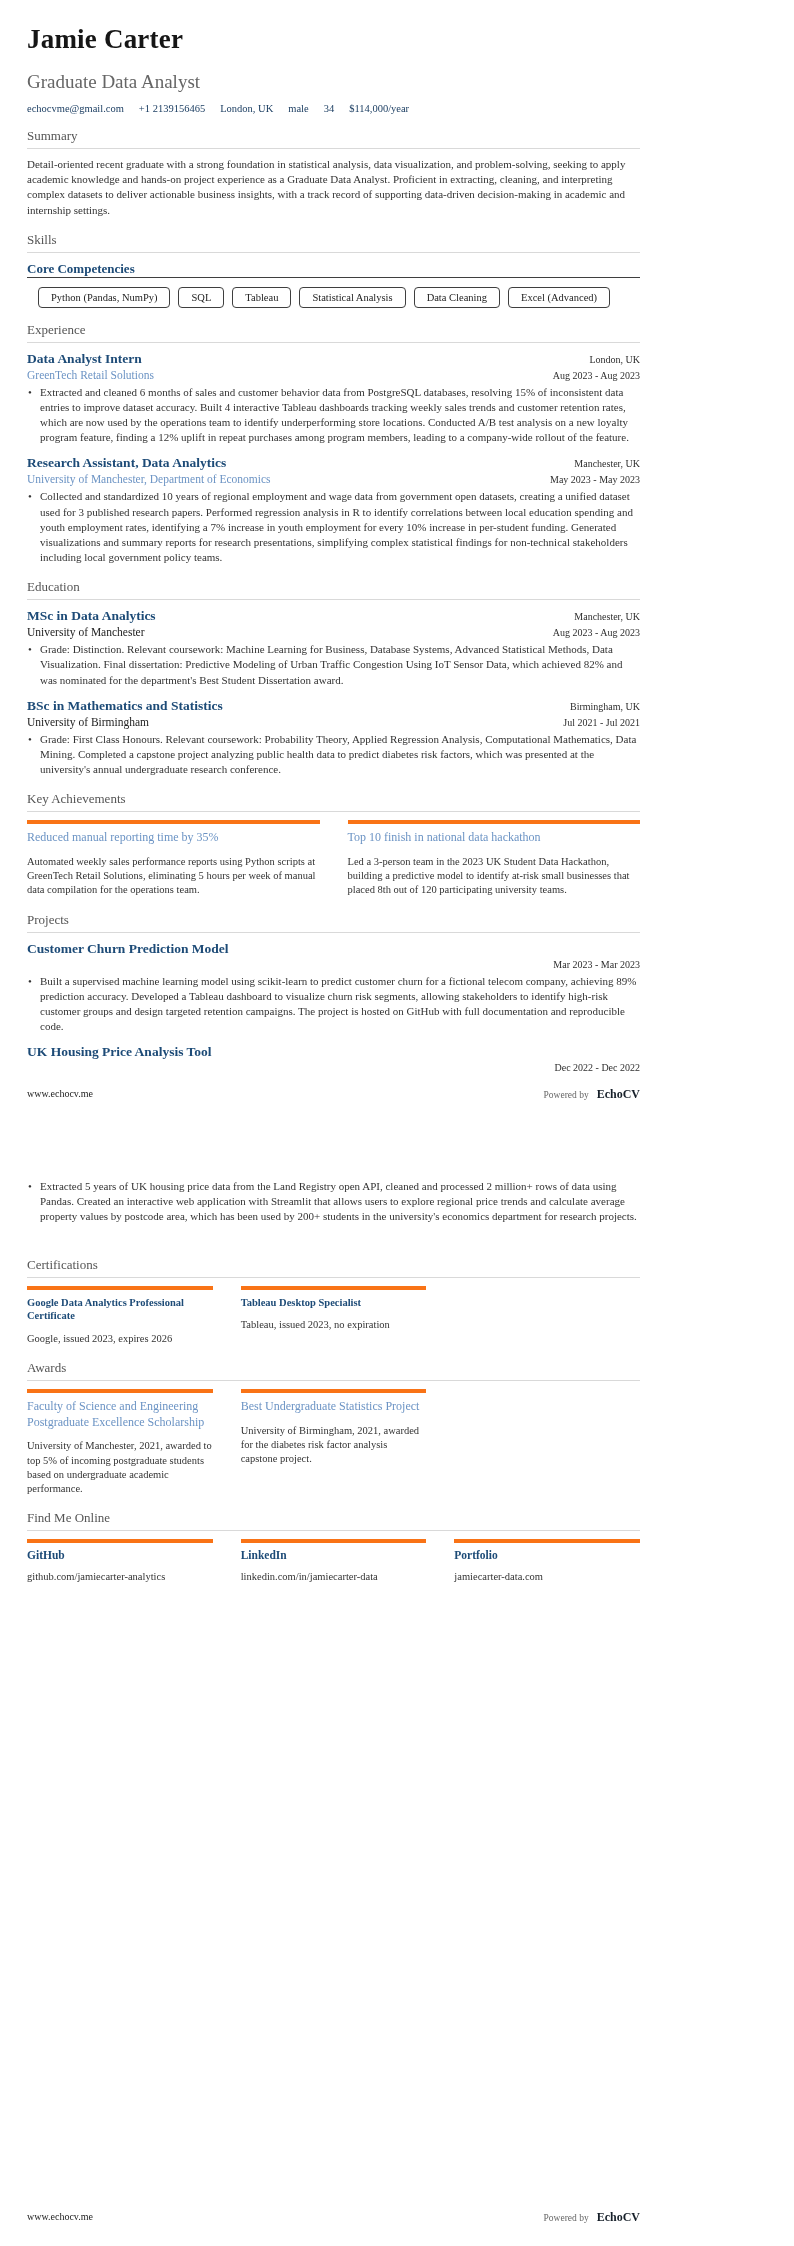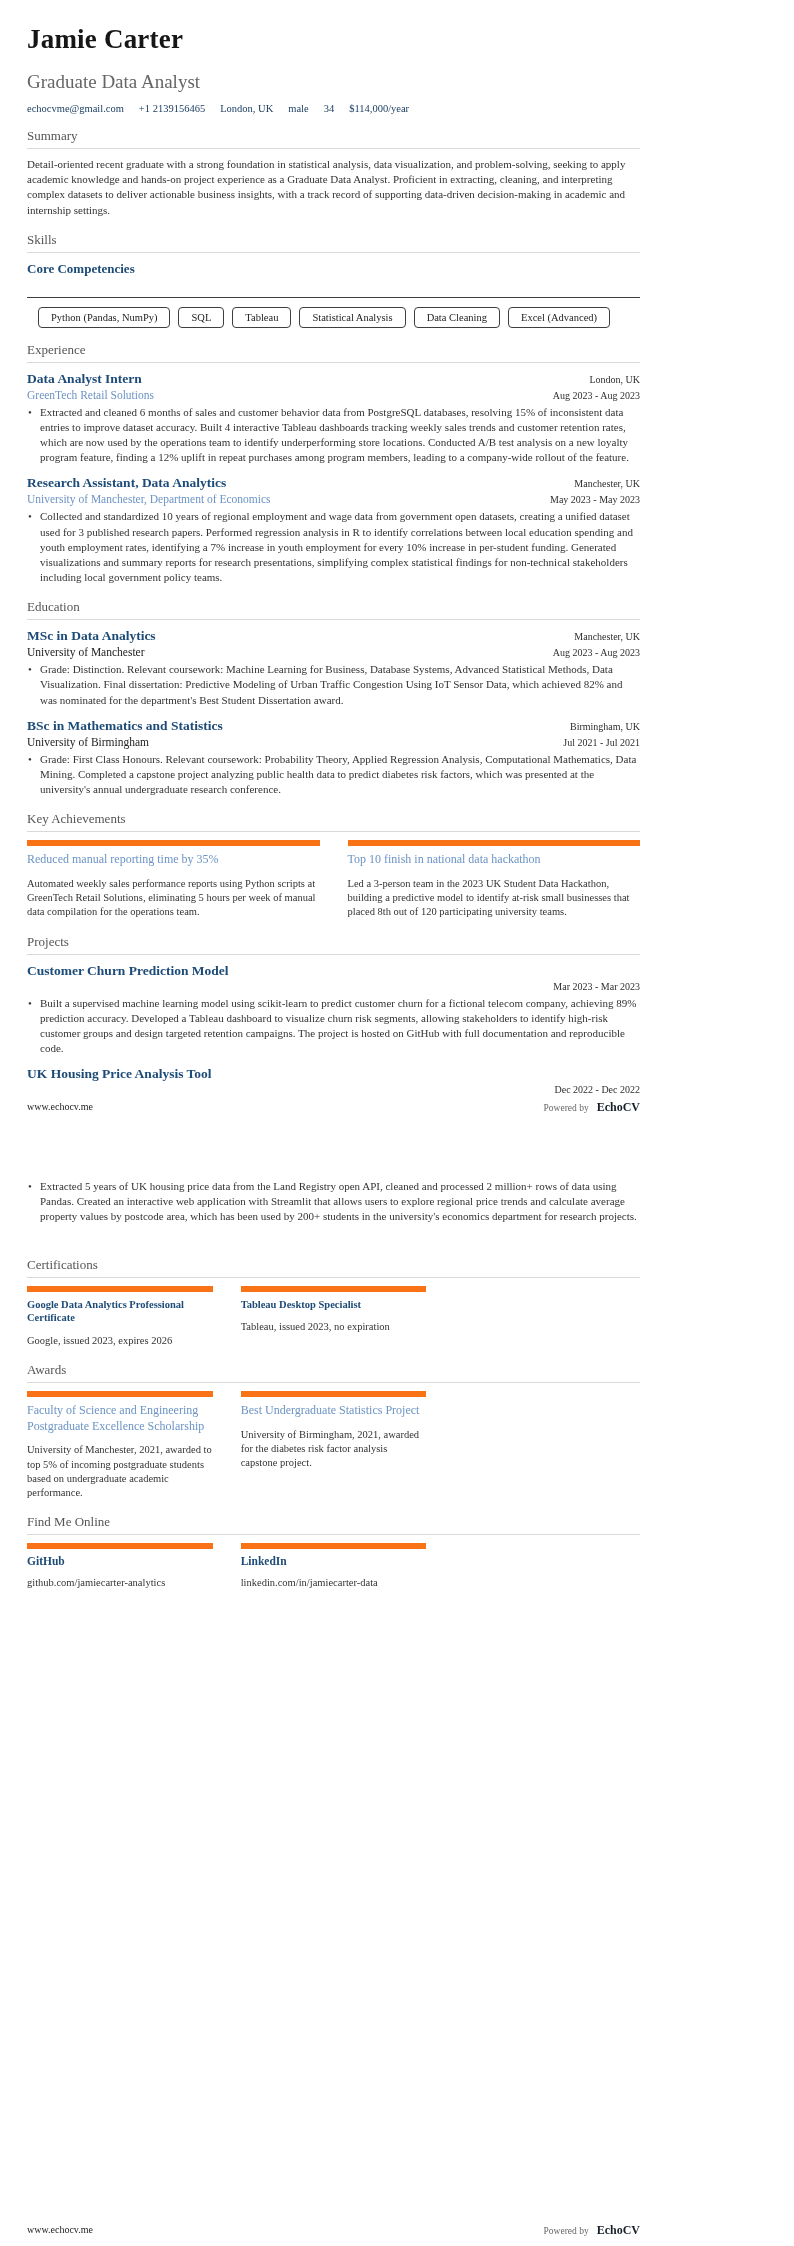--- a/index.html
+++ b/index.html
@@ -16,45 +16,45 @@
     overflow:hidden;
     background:#ffffff;
     padding:24px 27px 0 27px;
     font-family:Liberation Serif, serif;
   }
   h1.name { font-size:27px; font-weight:700; color:#161616; letter-spacing:.2px; line-height:1.15; }
   .job-title { font-size:19px; color:#666666; margin-top:16px; }
   .contact-row { display:flex; gap:15px; margin-top:10px; font-size:10.5px; color:#1d3f63; font-weight:500; flex-wrap:wrap; }
   .section { margin-top:14px; }
   .section-title { font-size:13px; color:#555555; padding-bottom:4px; border-bottom:1px solid #d9d9d9; margin-bottom:8px; }
-  .group-title { font-size:13px; font-weight:700; color:#1d4b77; padding-bottom:20px; border-bottom:1px solid #3f3f3f; margin-bottom:9px; }
+  .group-title { font-size:13px; font-weight:700; color:#1d4b77; padding-bottom:0; border-bottom:1px solid #3f3f3f; margin-bottom:9px; }
   .pill-row { display:flex; flex-wrap:wrap; gap:8px;padding-left:11px; }
   .pill { border:1px solid #3f3f3f; border-radius:4px; padding:4px 12px; font-size:10.5px; color:#222222; white-space:nowrap; }
   .entry { margin-bottom:10px; }
   .entry-head { display:flex; justify-content:space-between; align-items:baseline; }
   .entry-title { font-size:13.5px; font-weight:700; color:#1d4b77; }
   .meta { font-size:10px; color:#2e2e2e; white-space:nowrap; }
   .entry-sub { display:flex; justify-content:space-between; align-items:baseline; margin-top:2px; }
   .company { font-size:11.5px; color:#6b93c4; font-weight:500; }
   .school { font-size:11.5px; color:#222222; font-weight:500; }
   .body-text { font-size:11px; line-height:1.38; color:#333333; }
   .bullets { list-style:none; margin-top:4px; }
   .bullets li { position:relative; padding-left:13px; font-size:11px; line-height:1.38; color:#333333; }
   .bullets li::before { content:"•"; position:absolute; left:1px; top:0; }
   .grid-2 { display:grid; grid-template-columns:1fr 1fr; column-gap:28px; }
   .grid-3 { display:grid; grid-template-columns:repeat(3,1fr); column-gap:28px; }
-  .grid-item { border-top:6px solid #f97316; padding-top:6px; }
+  .grid-item { border-top:4px solid #f97316; padding-top:6px; }
   .item-title-blue { font-size:12px; color:#6b93c4; font-weight:500; margin-bottom:3px; line-height:1.3; }
   .item-title-navy { font-size:10.5px; color:#1d4b77; font-weight:700; line-height:1.3; }
   .small-text { font-size:10.5px; line-height:1.36; color:#333333; margin-top:9px; }
   .link-label { font-size:11.5px; color:#1d4b77; font-weight:600; }
   .continuation { margin-top:32px; }
   .section-certs { margin-top:32px; }
   .page-footer {
-    position:absolute; left:27px; right:27px; bottom:8px;
+    position:absolute; left:27px; right:27px; bottom:21px;
     display:flex; justify-content:space-between; align-items:center;margin-top:24px;
   }
   .footer-site { font-size:10px; color:#222222; }
   .powered-prefix { font-size:9.5px; color:#666666; margin-right:4px; }
   .brand { font-size:12px; font-weight:700; color:#17202a; }
 </style>
 </head>
 <body>
 
 <div class="page">
@@ -242,20 +242,24 @@
     <div class="section-title">Find Me Online</div>
     <div class="grid-3">
       <div class="grid-item">
         <div class="link-label">GitHub</div>
         <div class="small-text">github.com/jamiecarter-analytics</div>
       </div>
       <div class="grid-item">
         <div class="link-label">LinkedIn</div>
         <div class="small-text">linkedin.com/in/jamiecarter-data</div>
       </div>
+      <div class="grid-item">
+        <div class="link-label">Portfolio</div>
+        <div class="small-text">jamiecarter-data.com</div>
+      </div>
     </div>
   </section>
 
   <div class="page-footer">
     <span class="footer-site">www.echocv.me</span>
     <span>
       <span class="powered-prefix">Powered by</span>
       <span class="brand">EchoCV</span>
     </span>
   </div>

